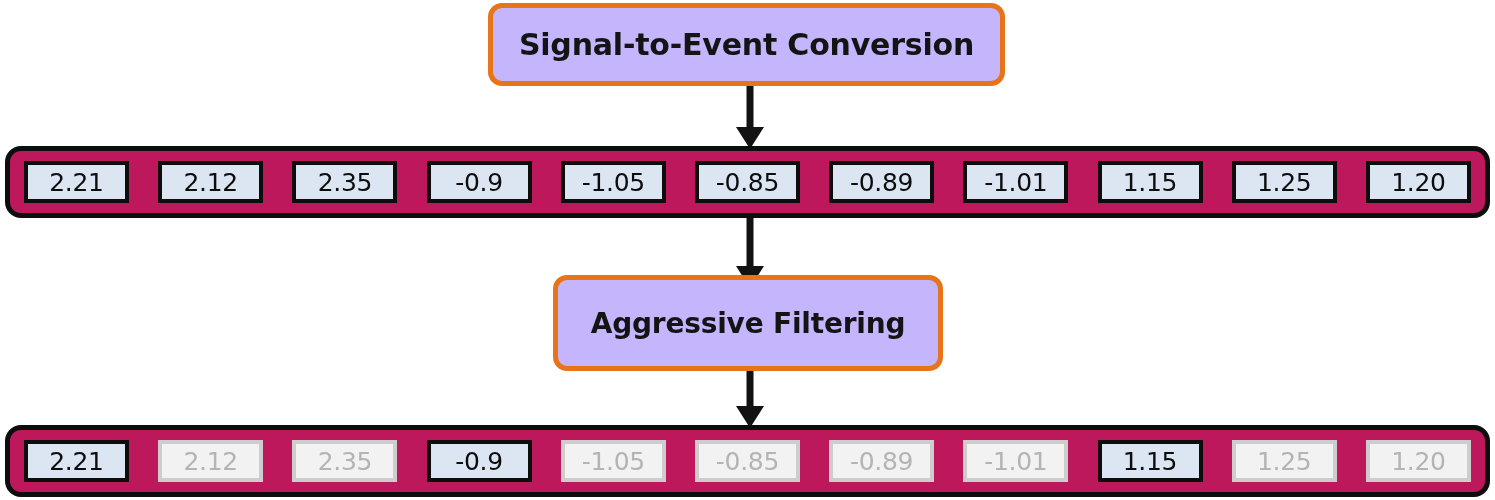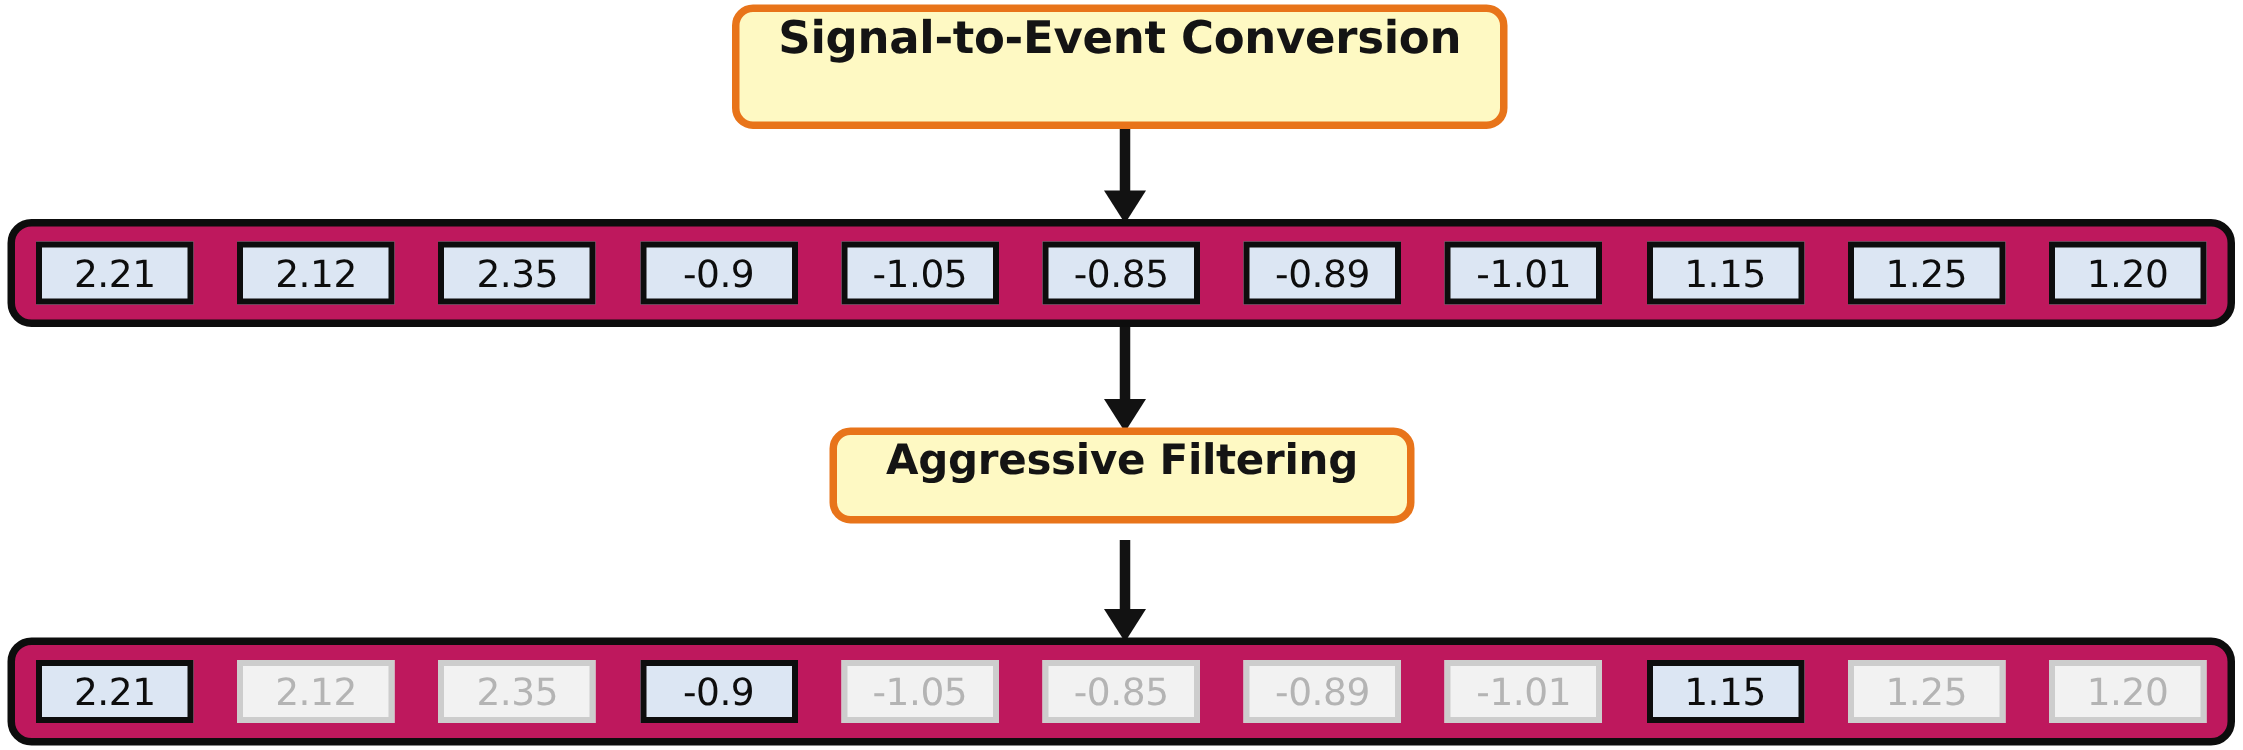--- a/index.html
+++ b/index.html
@@ -18,25 +18,25 @@
   #stage {
     position: relative;
     width: 1495px;
     height: 500px;
   }
 
   
   .process-box {
     position: absolute;
     box-sizing: border-box;
-    background: #fef9c3;
+    background: #c4b5fd;
     border: 5px solid #e8741a;
     border-radius: 14px;
     display: flex;
-    align-items: flex-start;
+    align-items: center;
     justify-content: center;
     z-index: 3;
   }
   .process-label {
     font-family: "DejaVu Sans", sans-serif;
     font-weight: bold;
     color: #141414;
     letter-spacing: -0.2px;
     white-space: nowrap;
   }
@@ -44,23 +44,23 @@
   #box-conversion {
     left: 488px;
     top: 3px;
     width: 517px;
     height: 83px;
   }
   #box-conversion .process-label { font-size: 30px; }
 
   #box-filtering {
     left: 553px;
-    top: 285px;
+    top: 275px;
     width: 390px;
-    height: 64px;
+    height: 96px;
   }
   #box-filtering .process-label { font-size: 28px; }
 
   
   .arrow {
     position: absolute;
     z-index: 2;
   }
   .arrow-shaft {
     position: absolute;

